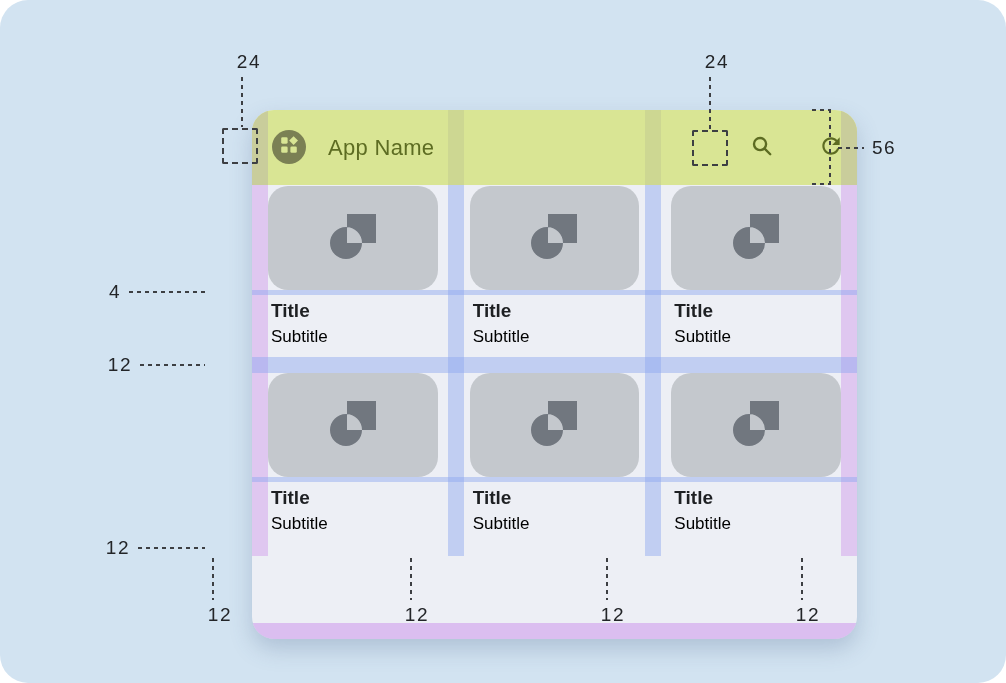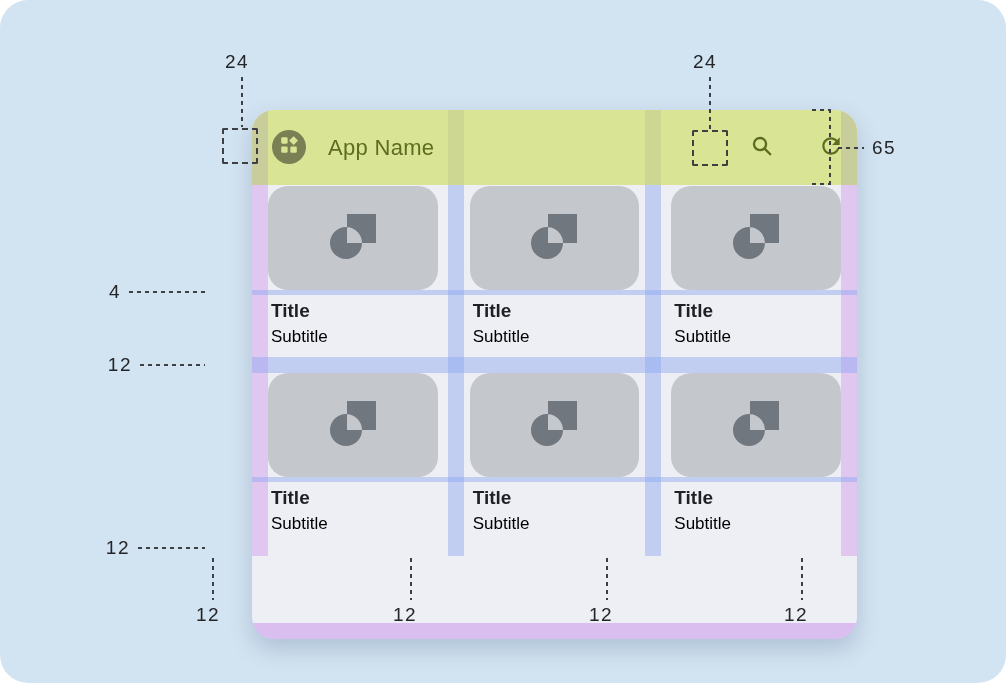--- a/index.html
+++ b/index.html
@@ -41,21 +41,21 @@
   .line-1{top:180px;height:5px;}
   .line-2{top:367px;height:5px;}
   .rowgap{top:247px;height:16px;}
   .b-strip{left:0;bottom:0;width:605px;height:16px;background:rgba(201,141,235,0.5);}
   .g-full-1{left:196px;top:75px;width:16px;height:371px;background:rgba(139,166,240,0.45);}
   .g-full-2{left:393px;top:75px;width:16px;height:371px;background:rgba(139,166,240,0.45);}
 
   
   .meas{position:absolute;font-size:19px;font-weight:500;color:#232528;letter-spacing:1.5px;line-height:22px;}
   .meas.r{text-align:right;}
-  .meas.c{text-align:left;}
+  .meas.c{text-align:right;}
   .dash-h{position:absolute;height:2px;background:repeating-linear-gradient(90deg,#3d3f43 0 4px,transparent 4px 8px);}
   .dash-v{position:absolute;width:2px;background:repeating-linear-gradient(180deg,#3d3f43 0 4px,transparent 4px 8px);}
   .dash-box{position:absolute;border:2px dashed #3d3f43;box-sizing:border-box;border-radius:2px;}
 </style>
 </head>
 <body>
 
 <div class="canvas">
 
   <div class="mockup">
@@ -188,21 +188,21 @@
   <div class="dash-box" style="left:222px;top:128px;width:36px;height:36px;"></div>
 
   <div class="meas c" style="left:693px;top:51px;width:36px;">24</div>
   <div class="dash-v" style="left:709px;top:77px;height:52px;"></div>
   <div class="dash-box" style="left:692px;top:130px;width:36px;height:36px;"></div>
 
   <div class="dash-h" style="left:812px;top:109px;width:19px;"></div>
   <div class="dash-v" style="left:829px;top:109px;height:76px;"></div>
   <div class="dash-h" style="left:812px;top:183px;width:19px;"></div>
   <div class="dash-h" style="left:838px;top:147px;width:26px;"></div>
-  <div class="meas" style="left:872px;top:137px;width:40px;">65</div>
+  <div class="meas" style="left:872px;top:137px;width:40px;">56</div>
 
   <div class="meas r" style="left:91px;top:281px;width:30px;">4</div>
   <div class="dash-h" style="left:129px;top:291px;width:76px;"></div>
 
   <div class="meas r" style="left:98px;top:354px;width:34px;">12</div>
   <div class="dash-h" style="left:140px;top:364px;width:65px;"></div>
 
   <div class="meas r" style="left:96px;top:537px;width:34px;">12</div>
   <div class="dash-h" style="left:138px;top:547px;width:67px;"></div>
 

